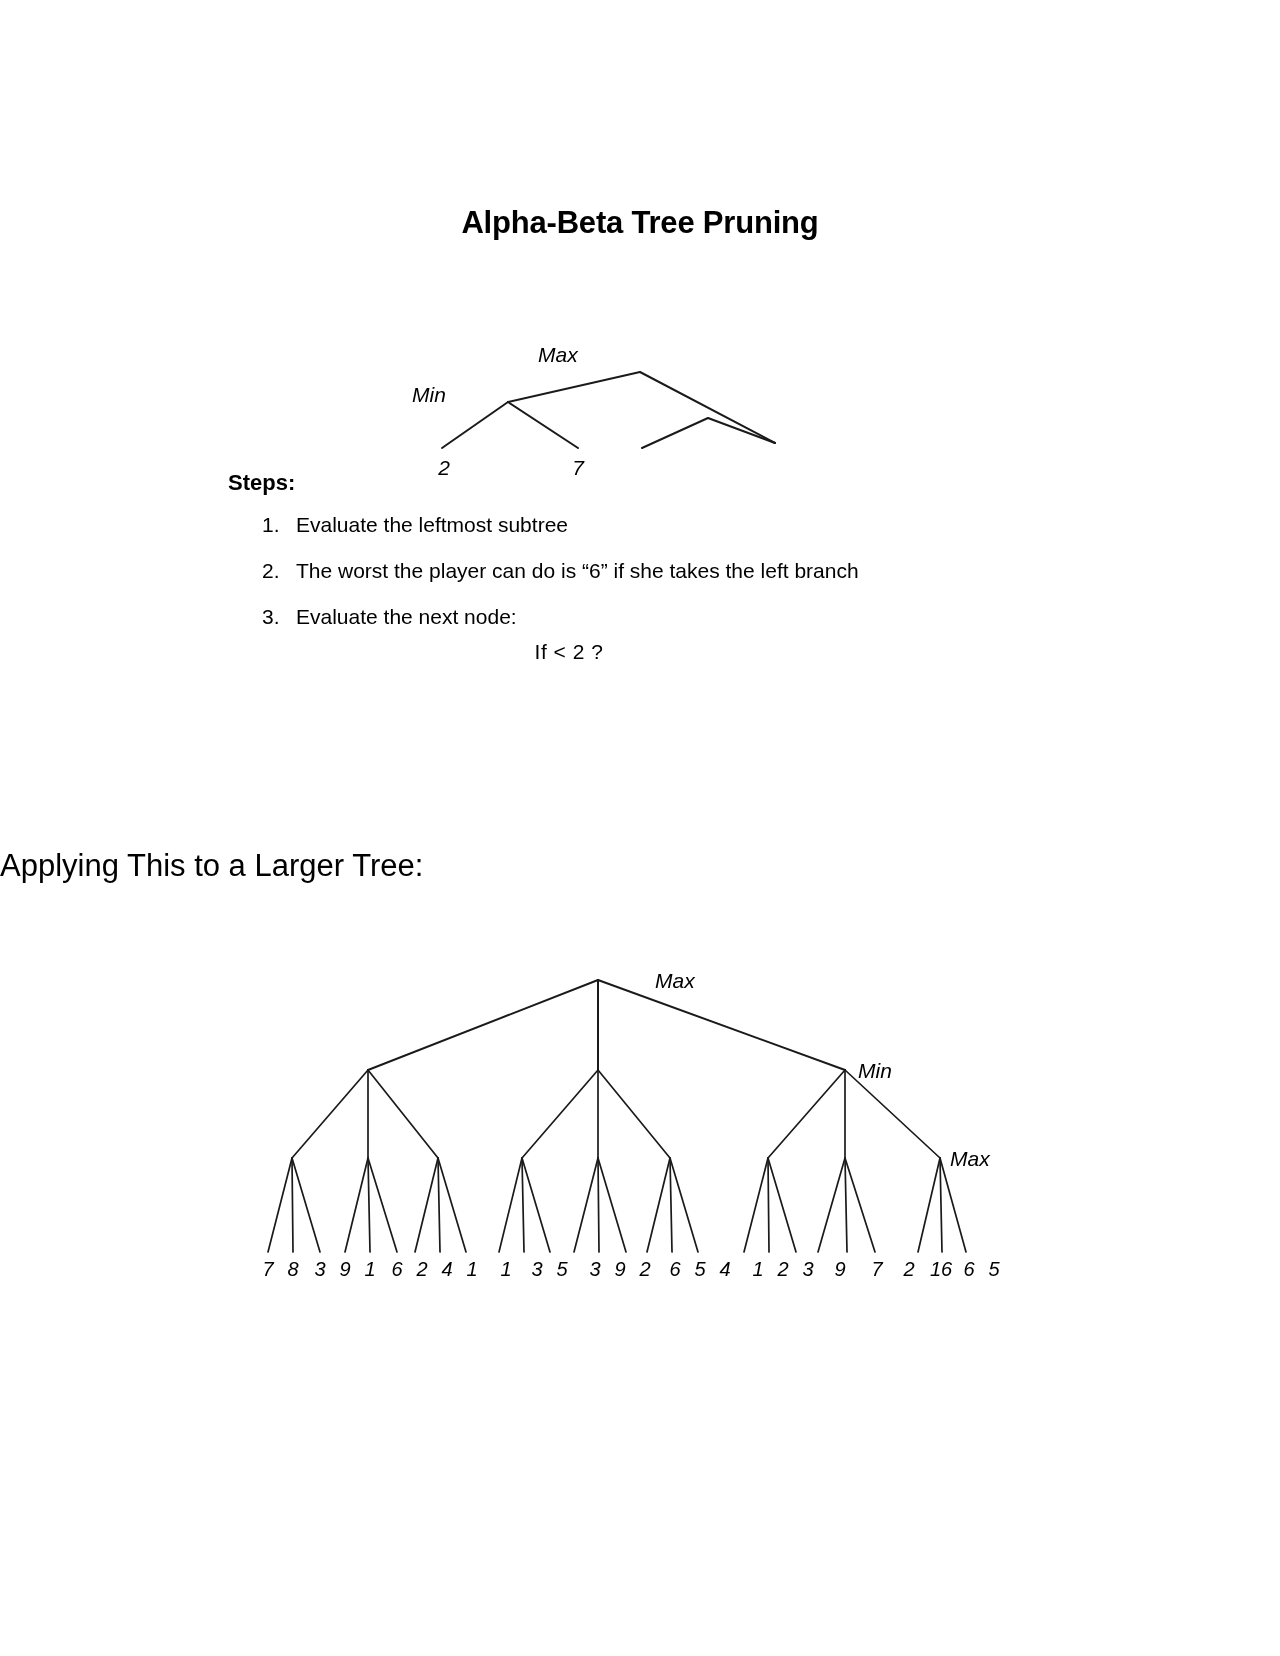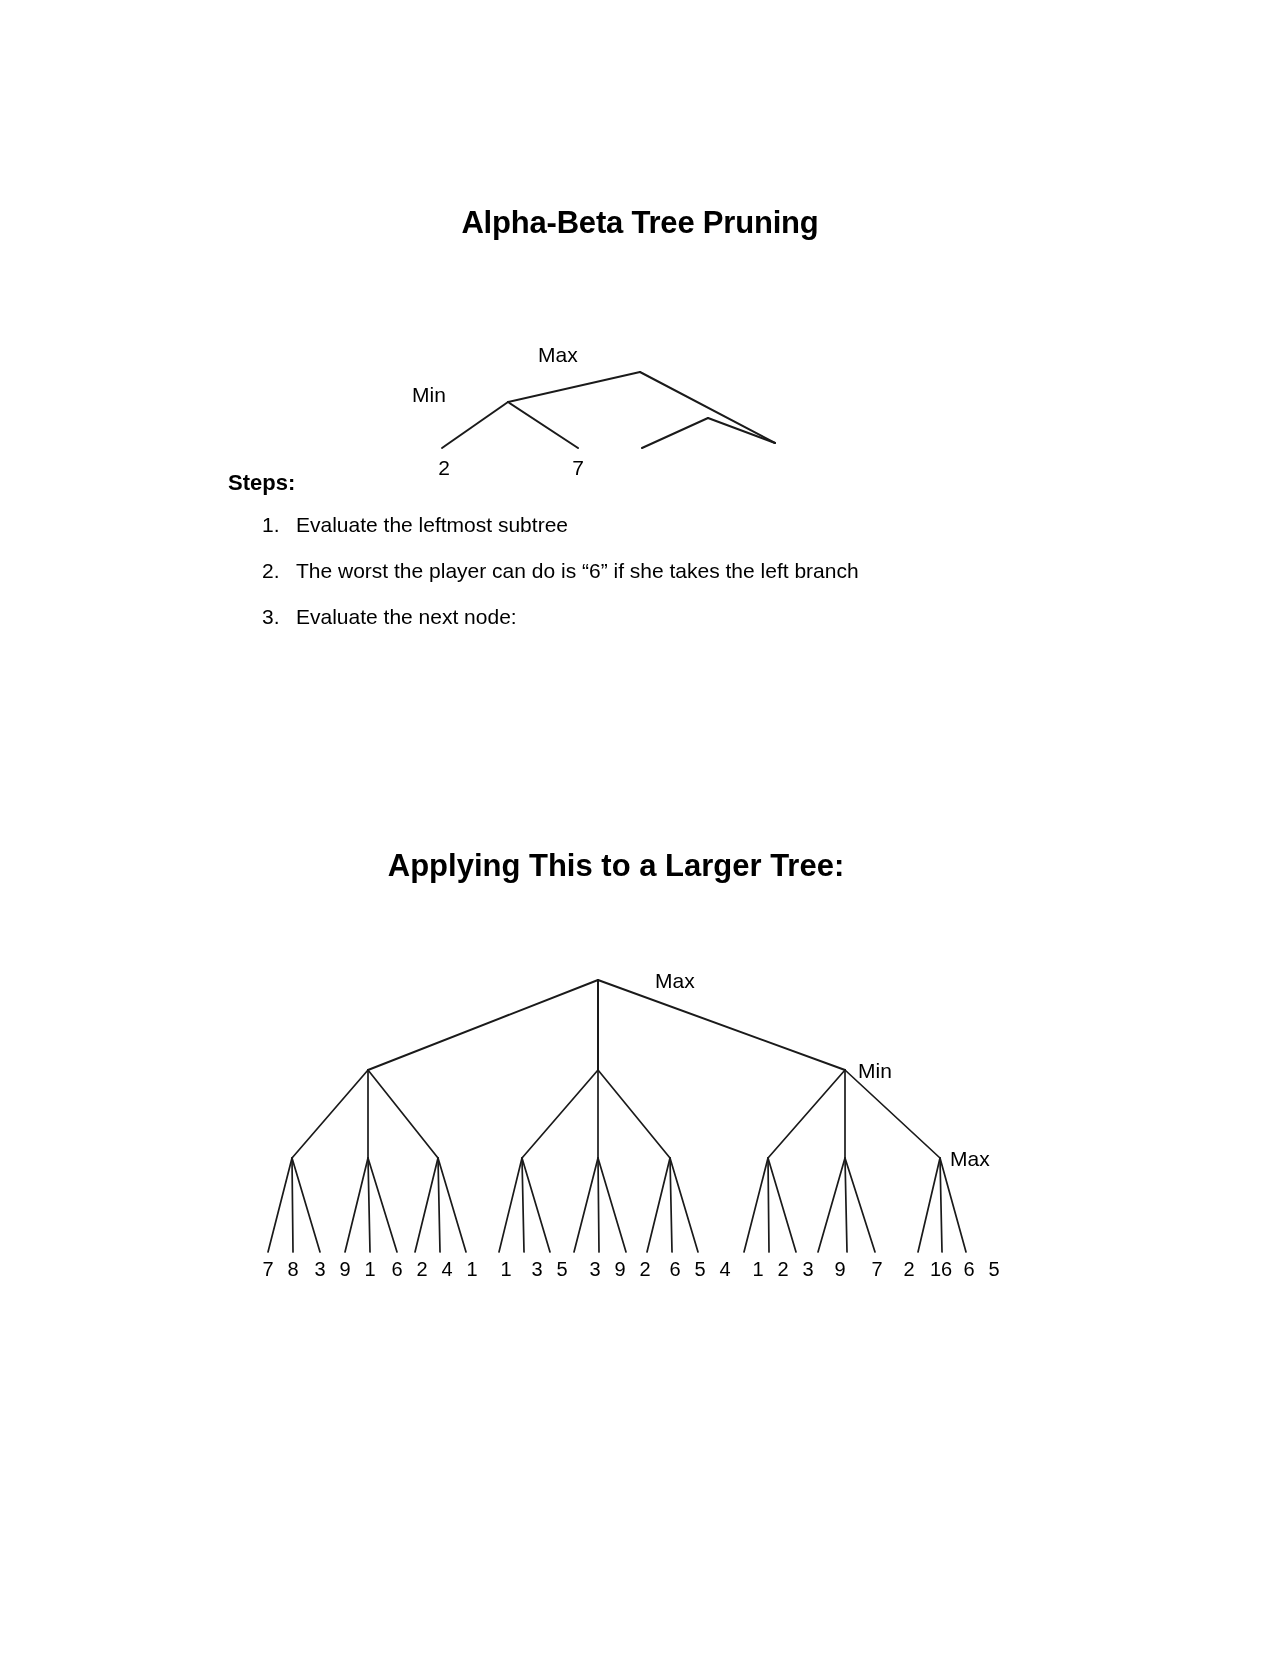--- a/index.html
+++ b/index.html
@@ -94,28 +94,29 @@
     line-height: 31px;
     letter-spacing: 0.5px;
   }
 
   
   #section2-title {
     position: absolute;
     left: 0;
     top: 848px;
     width: 1232px;
-    text-align: center;
+    text-align: left;
     font-size: 31px;
-    font-weight: bold;
+    font-weight: normal;
   }
 
   
   .diagram {
     position: absolute;
+    font-style: italic;
   }
   #small-tree-diagram {
     left: 390px;
     top: 340px;
     width: 420px;
     height: 145px;
   }
   #large-tree-diagram {
     left: 250px;
     top: 960px;
@@ -192,20 +193,21 @@
       <span class="step-num">2.</span>
       <span class="step-text">The worst the player can do is “6” if she takes the left branch</span>
     </div>
     <div class="step-row">
       <span class="step-num">3.</span>
       <span class="step-text">Evaluate the next node:</span>
     </div>
   </div>
 
   <div id="if-lines">
+    <div class="if-line">If  &lt; 2 ?</div>
   </div>
 
   <div id="section2-title">Applying This to a Larger Tree:</div>
 
   <div class="diagram" id="large-tree-diagram">
     <svg width="780" height="330" viewBox="0 0 780 330" xmlns="http://www.w3.org/2000/svg">
 
       <line class="edge" x1="348" y1="20" x2="118" y2="110"></line>
       <line class="edge" x1="348" y1="20" x2="348" y2="110"></line>
       <line class="edge" x1="348" y1="20" x2="595" y2="110"></line>

